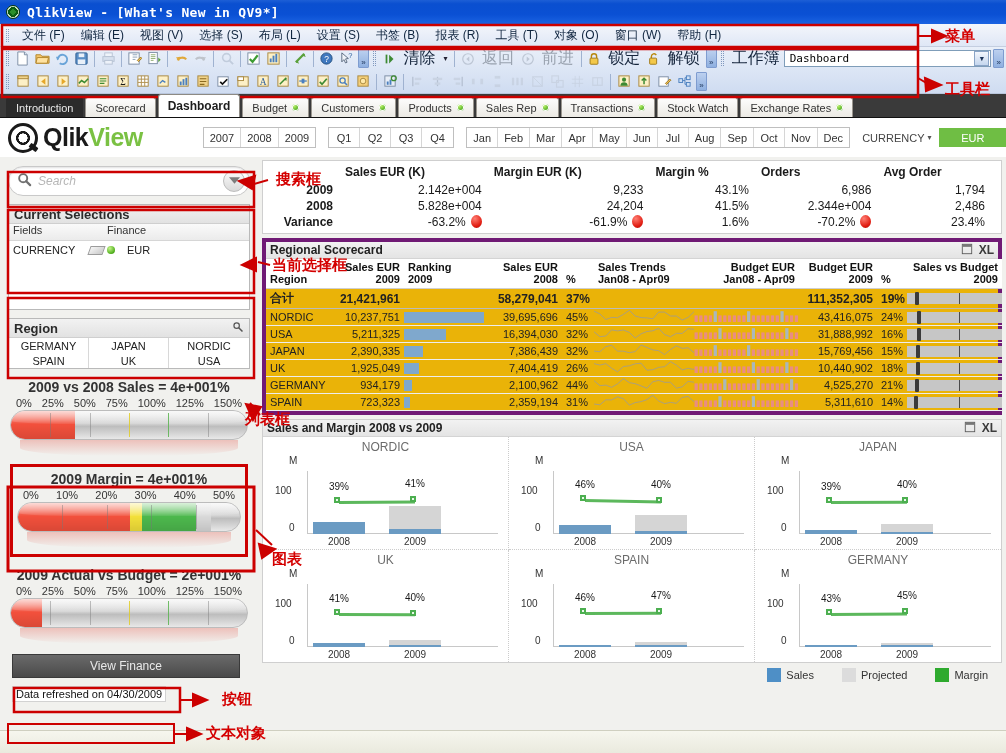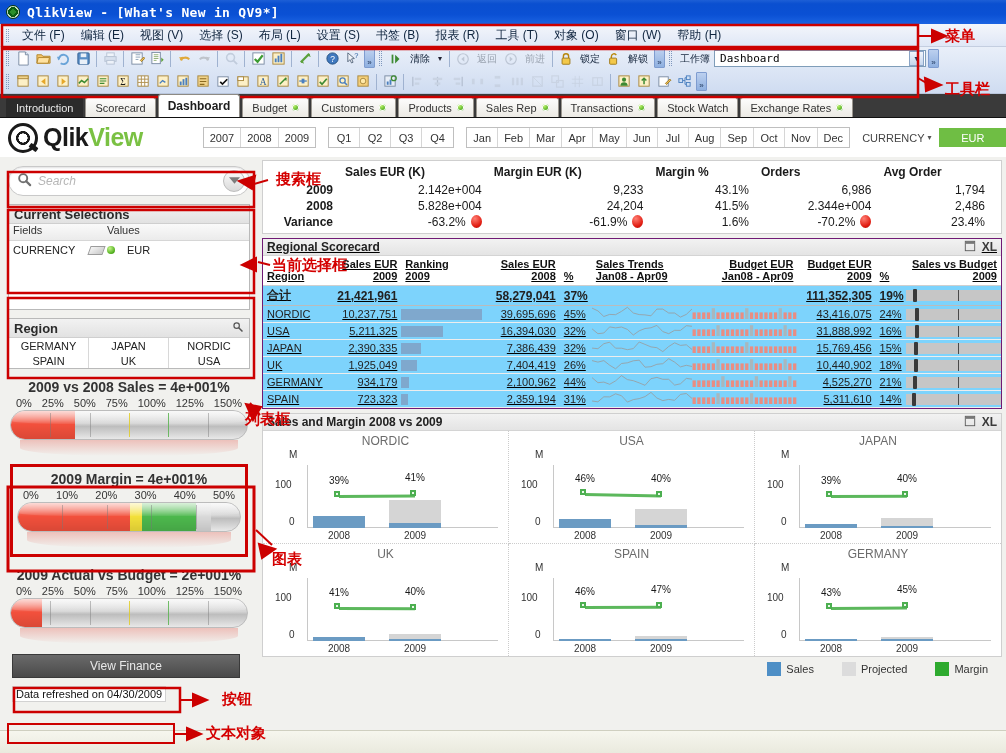--- a/index.html
+++ b/index.html
@@ -24,21 +24,21 @@
 
   
   .toolbars{ background:linear-gradient(to bottom,#e9eff9,#cfdcf1); border-bottom:1px solid #b9c6dc; }
   .tbrow{ height:23px; display:flex; align-items:center; padding:0 2px; }
   .tgrip{ width:3px;height:15px;border-left:1px dotted #7f97bd;border-right:1px dotted #7f97bd;margin:0 4px; }
   .tsep{ width:1px;height:16px;background:#9fb2d0;margin:0 3px; }
   .tbtn{ width:20px;height:19px;display:flex;align-items:center;justify-content:center;
     border:1px solid transparent; border-radius:2px; }
   .tbtn svg{ display:block; }
   .tbtn.dim{ opacity:.42; }
-  .tlabel{ font-size:10px;color:#15253c; padding:10px 4px; white-space:nowrap; }
+  .tlabel{ font-size:16px;color:#15253c; padding:10px 4px; white-space:nowrap; }
   .tlabel.dim{ color:#9aa3b0; }
   .tmore{ width:11px;height:19px;background:linear-gradient(to bottom,#bcd0ef,#8fb0e0);
     border:1px solid #7e9cd0; display:flex;align-items:flex-end;justify-content:center;
     font-size:8px;color:#1b3358;border-radius:1px; margin-left:2px;}
   .tcaret{ font-size:8px;color:#223; padding:0 4px; }
   .wb-select{ width:212px;height:17px;background:#fff;border:1px solid #7f9db9;
     display:flex;align-items:center;justify-content:space-between;padding:0 1px 0 5px;
     font-family:"DejaVu Sans Mono","Liberation Mono",monospace;font-size:11px;color:#000;}
   .wb-select .arr{ width:15px;height:15px;background:linear-gradient(to bottom,#f2f6fc,#c5d6ee);
     border:1px solid #8aa4c6;display:flex;align-items:center;justify-content:center;font-size:7px;color:#1b3358;}
@@ -144,21 +144,21 @@
   .kpi{ background:#fff; border:1px solid #cfcfcf; padding:2px 10px 3px 2px; }
   .kpi table{ width:100%; border-collapse:collapse; }
   .kpi th{ font-size:12px; font-weight:bold; color:#1a1a1a; text-align:left; padding:2px 6px 3px 6px; }
   .kpi td{ font-size:12px; color:#1a1a1a; text-align:right; padding:1px 6px; white-space:nowrap; }
   .kpi td.lbl{ font-weight:bold; width:74px; }
   .kpi .redball{ display:inline-block; width:11px;height:13px;border-radius:50%;
     background:radial-gradient(circle at 35% 28%,#ff7d72,#e01b10 65%,#a50d06);
     vertical-align:-2px; margin-left:5px; }
 
   
-  .sc{ background:#7dd3fc; border:1px solid #701a75; margin-top:4px;text-decoration:underline; }
+  .sc{ background:#eab308; border:4px solid #701a75; margin-top:4px; }
   .sc-hd{ height:17px; background:linear-gradient(to bottom,#f2f2f2,#e4e4e4);
     border-bottom:1px solid #d4d4d4; display:flex;align-items:center;justify-content:space-between;
     padding:0 4px; font-size:12px; font-weight:bold; color:#222; }
   .xlgrp{ display:flex; align-items:center; gap:6px; font-size:12px; color:#3b3b3b; }
   .sc table{ width:100%; border-collapse:collapse; table-layout:fixed; }
   .sc thead th{ font-size:11px; color:#111; font-weight:bold; vertical-align:bottom;
     padding:2px 4px 3px 4px; background:#fff; border-bottom:1px solid #cfcfcf; }
   .sc tbody td{ font-size:11px; color:#222; padding:1px 4px; height:15px;
     border-bottom:1px solid #ededed; }
   .sc tbody tr.total td{ font-weight:bold; font-size:12px; border-bottom:1px solid #bbb; }
@@ -711,21 +711,21 @@
             </svg>
         </span>
       </div>
 
       <div class="panel">
         <div class="panel-hd">
           <span>Current Selections</span>
         </div>
         <div class="cs-cols">
           <div>Fields</div>
-          <div>Values</div>
+          <div>Finance</div>
         </div>
         <div class="cs-body">
           <div class="cs-row">
             <span class="cs-field">CURRENCY</span>
             <span class="eraser"></span>
             <span class="greendot"></span>
             <span>EUR</span>
           </div>
         </div>
       </div>

